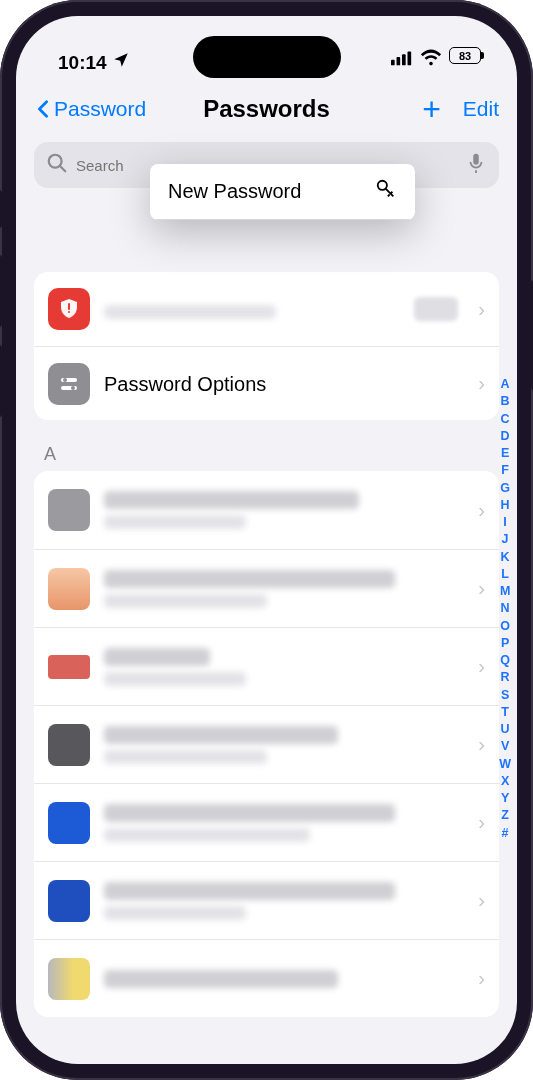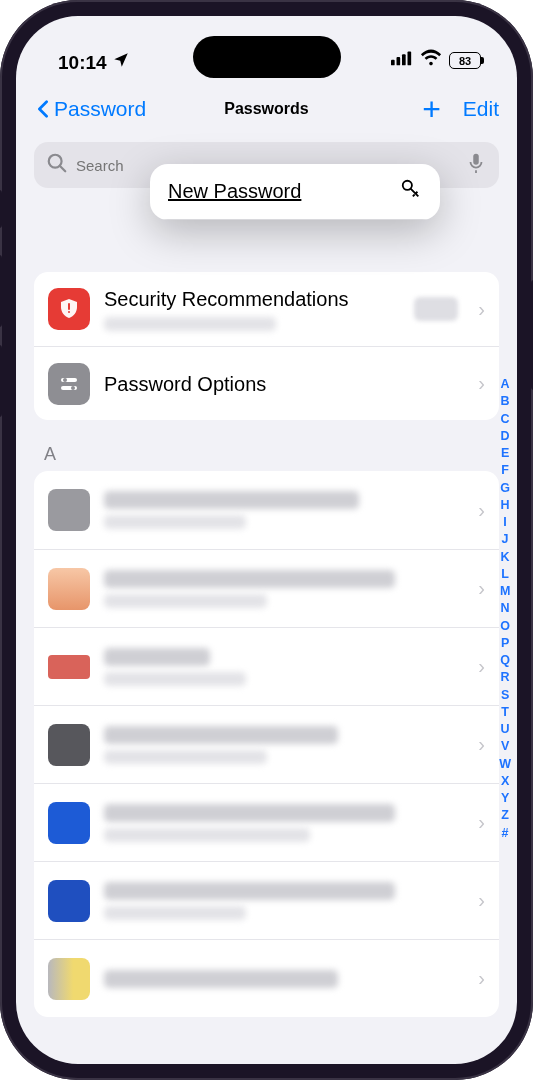--- a/index.html
+++ b/index.html
@@ -55,21 +55,21 @@
       height: 64px;
       display: flex;
       align-items: flex-end;
       padding: 0 36px 6px 42px;
       justify-content: space-between;
       font-weight: 600;
       font-size: 19px;
       color: #000;
     }
     .sb-left { display:flex; align-items:center; gap:5px; }
-    .sb-right { display:flex; align-items:center; gap:7px; }
+    .sb-right { display:flex; align-items:flex-start; gap:7px; }
     .loc-arrow { display:inline-block; }
     .battery { display:flex; align-items:center; }
     .battery-shell {
       width: 32px; height: 17px; border: 1.6px solid #000; border-radius: 5px;
       position: relative; display:flex; align-items:center; justify-content:center;
       font-size:11px; font-weight:700;
     }
     .battery-shell::after {
       content:""; position:absolute; right:-4px; top:4px; width:3px; height:7px;
       background:#000; border-radius:0 2px 2px 0;
@@ -79,21 +79,21 @@
     .navbar {
       height: 58px;
       display: flex;
       align-items: center;
       padding: 0 18px;
       position: relative;
     }
     .nav-left, .nav-right { display:flex; align-items:center; color:#007aff; font-size:21px; gap:2px; }
     .nav-title {
       position:absolute; left:0; right:0; text-align:center;
-      font-size:16px; font-weight:600; color:#000; pointer-events:none;
+      font-size:24px; font-weight:600; color:#000; pointer-events:none;
     }
     .nav-plus { font-size:32px; font-weight:300; color:#007aff; margin-right:22px; line-height:0.5; }
     .nav-right-wrap { margin-left:auto; display:flex; align-items:center; }
 
     
     .searchbar {
       margin: 4px 18px 0 18px;
       background:#e4e3e9;
       border-radius:14px;
       height:46px;
@@ -106,27 +106,26 @@
     .search-input {
       flex:1; color:#8a8a8f; font-size:15px;
       background:transparent; border:none; outline:none;
     }
     .search-icon, .mic-icon { color:#8a8a8f; }
 
     
     .menu {
       position:absolute;
       top: 148px; left: 134px;
-      width: 290px;
+      width: 265px;
       background:#fff;
-      border-radius:18px;
+      border-radius:8px;
       box-shadow: 0 12px 40px rgba(0,0,0,.25);
       z-index:40;
       overflow:hidden;
-      text-decoration:underline;
     }
     .menu-item {
       display:flex; align-items:center; justify-content:space-between;
       padding:14px 18px; font-size:20px;
     }
     .menu-divider { height:1px; background:#d8d8dc; }
     .menu-ring {
       position:absolute; border:6px solid #ec2027; border-radius:30px;
       pointer-events:none;
     }
@@ -284,21 +283,20 @@
 
       <div class="group">
         <div class="row">
           <div class="row-icon icon-red">
             <svg width="24" height="24" viewBox="0 0 24 24" fill="#fff">
               <path d="M12 2l8 3v5c0 5-3 9-8 11-5-2-8-6-8-11V5l8-3z" opacity=".95"></path>
               <path d="M12 7v5m0 3h.01" stroke="#e63b35" stroke-width="2" stroke-linecap="round"></path>
             </svg>
           </div>
           <div class="row-body">
-            <div class="row-title">Security Recommendations</div>
             <div class="row-sub">
                 <div class="blur-line bl-w2 bl-sub"></div>
               </div>
           </div>
           <div class="badge-blur"></div>
           <span class="chevron">›</span>
         </div>
         <div class="row">
           <div class="row-icon icon-grey">
             <svg width="24" height="24" viewBox="0 0 24 24" fill="#fff">

